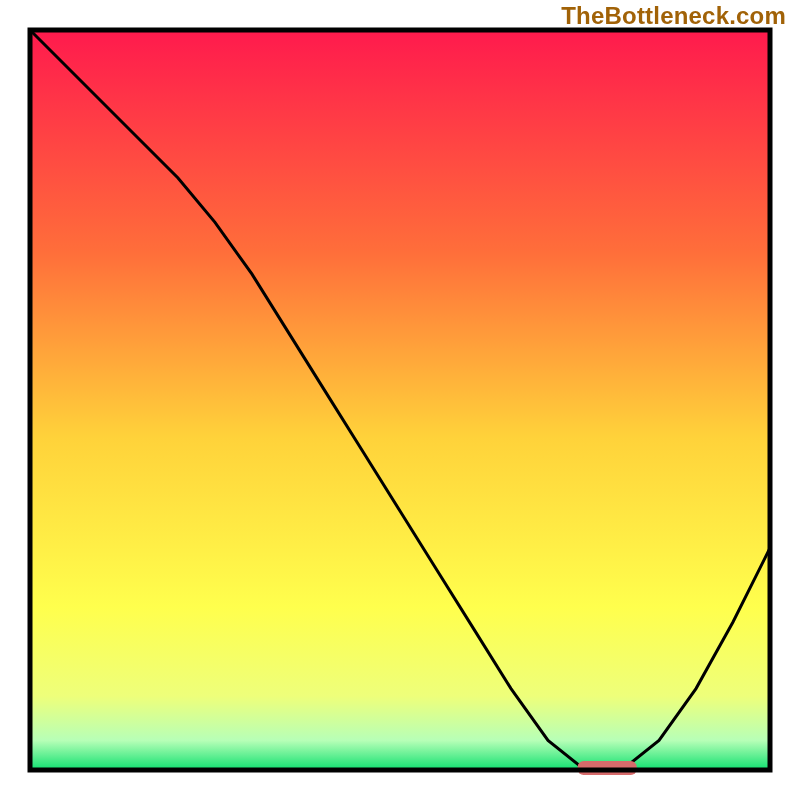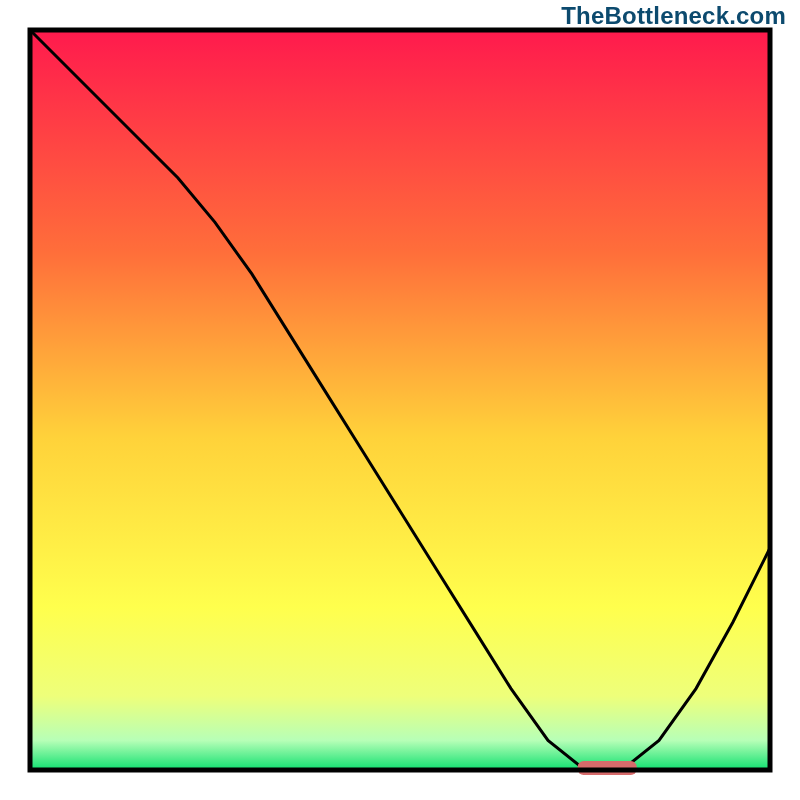--- a/index.html
+++ b/index.html
@@ -14,21 +14,21 @@
     position: relative;
     width: 800px;
     height: 800px;
   }
   .watermark {
     position: absolute;
     top: 2px;
     right: 14px;
     font-size: 24px;
     font-weight: 600;
-    color: #0c4a6e;
+    color: #a16207;
     letter-spacing: 0.2px;
   }
   svg {
     display: block;
   }
 </style>
 </head>
 <body>
 
 <div class="wrap">

